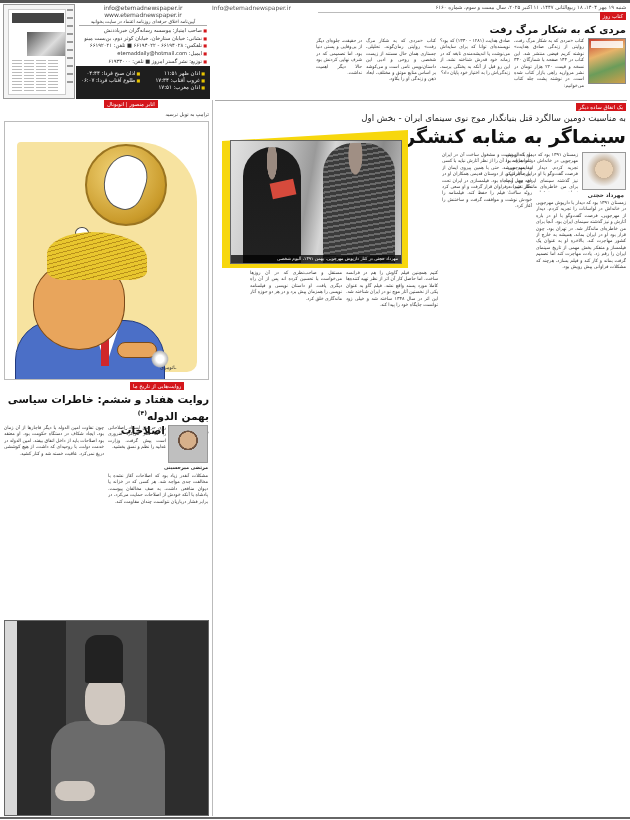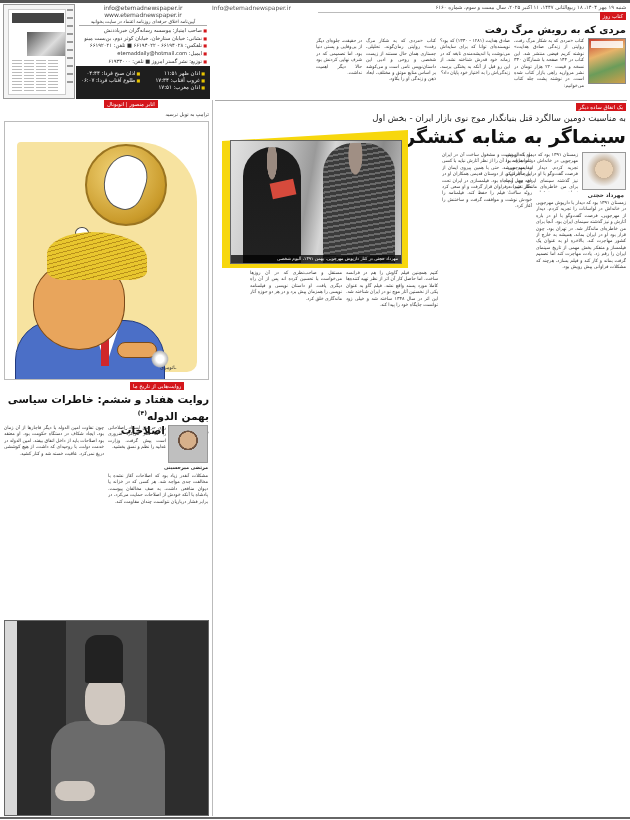--- a/index.html
+++ b/index.html
@@ -148,32 +148,32 @@
   <div class="col">
     <div>اذان صبح فردا: ۰۴:۴۴</div>
     <div>طلوع آفتاب فردا: ۰۶:۰۷</div>
   </div>
 </div>
 
 <div class="abs email-top">Info@etemadnewspaper.ir</div>
 
 <div class="abs dateline rtl">شنبه ۱۹ مهر ۱۴۰۴، ۱۸ ربیع‌الثانی ۱۴۴۷، ۱۱ اکتبر ۲۰۲۵، سال بیست و سوم، شماره ۶۱۶۰</div>
 <div class="abs book-tag red-tag rtl">کتاب روز</div>
-<div class="abs book-title rtl">مردی که به رویش مرگ رفت</div>
+<div class="abs book-title rtl">مردی که به شکار مرگ رفت</div>
 <div class="abs book-cover">
     <div class="cv-title"></div>
   </div>
 <div class="abs text-col bk-c1">کتاب «مردی که به شکار مرگ رفت، روایتی از زندگی صادق هدایت» نوشته کریم فیضی منتشر شد. این کتاب در ۱۴۴ صفحه با شمارگان ۳۳۰ نسخه و قیمت ۲۲۰ هزار تومان در نشر مروارید راهی بازار کتاب شده است. در نوشته پشت جلد کتاب می‌خوانیم:</div>
 <div class="abs text-col bk-c2">صادق هدایت (۱۲۸۱ - ۱۳۳۰) که بود؟ نویسنده‌ای توانا که برای سایه‌اش می‌نوشت یا اندیشه‌مندی نابغه که در زمانه خود قدرش شناخته نشد، از این رو قبل از آنکه به پختگی برسد، زندگی‌اش را به اختیار خود پایان داد؟</div>
 <div class="abs text-col bk-c3">کتاب «مردی که به شکار مرگ رفت» روایتی رمان‌گونه، تحلیلی، جستاری همان حال مستند از زیست شخصی و روحی و ادبی این داستان‌نویس نامی است و می‌کوشد بر اساس منابع موثق و مختلف، ابعاد ذهن و زندگی او را بکاود.</div>
 <div class="abs text-col bk-c4">در حقیقت، جلوه‌ای دیگر از بی‌وفایی و پستی دنیا بود. اما تصمیمی که در شرف نهایی کردنش بود حالا دیگر اهمیت نداشت.</div>
 
 <div class="abs section-rule"></div>
 <div class="abs story-tag red-tag rtl">یک اتفاق ساده دیگر</div>
-<div class="abs subhead rtl">به مناسبت دومین سالگرد قتل بنیانگذار موج نوی بازار ایران - بخش اول</div>
+<div class="abs subhead rtl">به مناسبت دومین سالگرد قتل بنیانگذار موج نوی سینمای ایران - بخش اول</div>
 <div class="abs headline rtl">سینماگر به مثابه کنشگر</div>
 
 <div class="abs author-pic"></div>
 <div class="abs author-name rtl">مهرداد حجتی</div>
 
 <div class="abs yellow-frame"></div>
 <div class="abs photo-main">
   <div class="person1"></div>
   <div class="book-held"></div>
   <div class="person2"></div>

